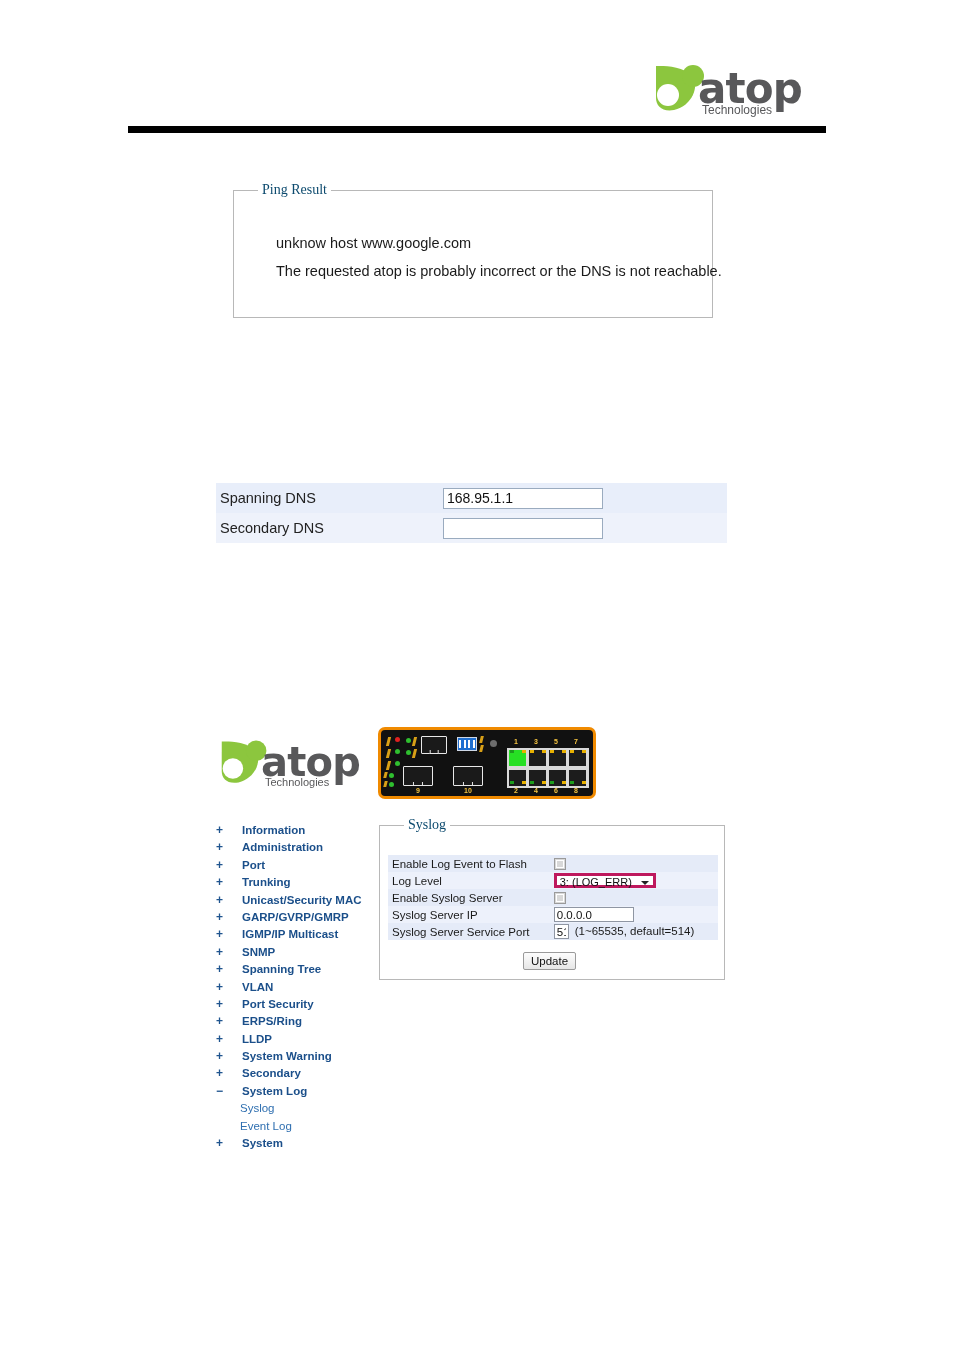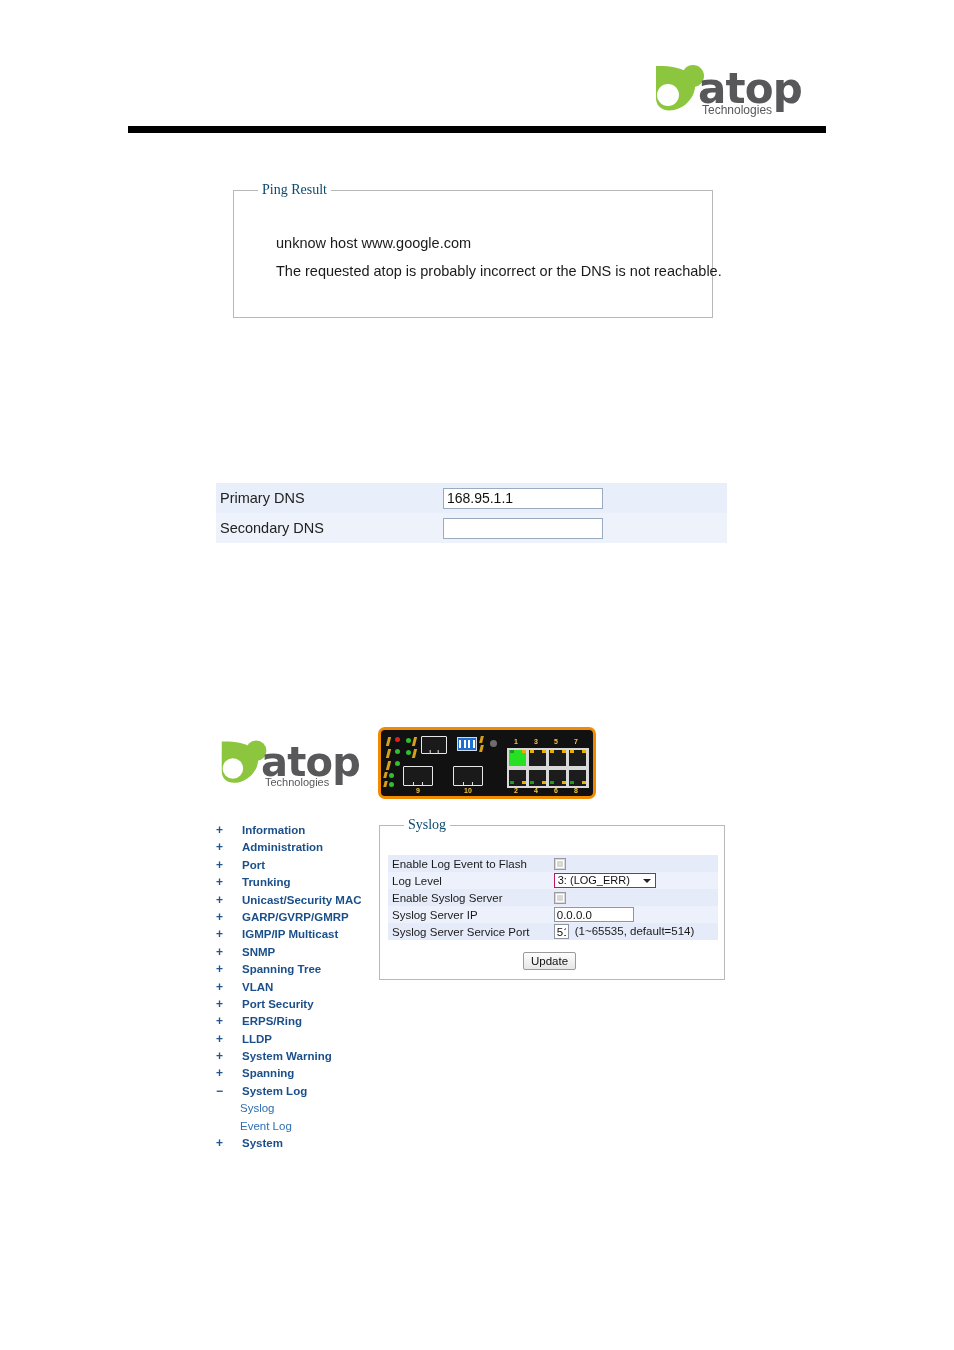--- a/index.html
+++ b/index.html
@@ -313,21 +313,21 @@
     border: 1px solid #ffffff;
     box-sizing: border-box;
   }
 
   .ui-select {
     display: inline-block;
     position: relative;
     width: 102px;
     height: 15px;
     box-sizing: border-box;
-    border: 1px solid #be185d;
+    border: 3px solid #be185d;
     background: #ffffff;
     vertical-align: middle;
   }
   .ui-select .sel-text {
     position: absolute;
     left: 3px;
     top: 0;
     line-height: 13px;
     font-size: 11px;
     color: #111111;
@@ -403,21 +403,21 @@
 
 <div id="ping-result-panel" class="fieldset-panel">
   <div class="fieldset-legend">Ping Result</div>
   <div class="ping-line" id="ping-line-1">unknow host www.google.com</div>
   <div class="ping-line" id="ping-line-2">The requested atop is probably incorrect or the DNS is not reachable.</div>
 </div>
 
 <table id="dns-table">
   <tbody>
     <tr class="dns-row-a">
-      <td class="dns-label">Primary DNS</td>
+      <td class="dns-label">Spanning DNS</td>
       <td class="dns-field">
         <input class="dns-input" type="text" value="168.95.1.1" style="">
       </td>
       <td class="dns-pad"></td>
     </tr>
     <tr class="dns-row-b">
       <td class="dns-label">Secondary DNS</td>
       <td class="dns-field">
         <input class="dns-input" type="text" value="" style="">
       </td>
@@ -571,21 +571,21 @@
   <div class="menu-item">
     <span class="menu-toggle">+</span>
     <span class="menu-label">LLDP</span>
   </div>
   <div class="menu-item">
     <span class="menu-toggle">+</span>
     <span class="menu-label">System Warning</span>
   </div>
   <div class="menu-item">
     <span class="menu-toggle">+</span>
-    <span class="menu-label">Spanning</span>
+    <span class="menu-label">Secondary</span>
   </div>
   <div class="menu-item">
     <span class="menu-toggle">−</span>
     <span class="menu-label">System Log</span>
   </div>
 
   <div class="menu-sub">
     <span class="menu-label">Syslog</span>
   </div>
   <div class="menu-sub">

